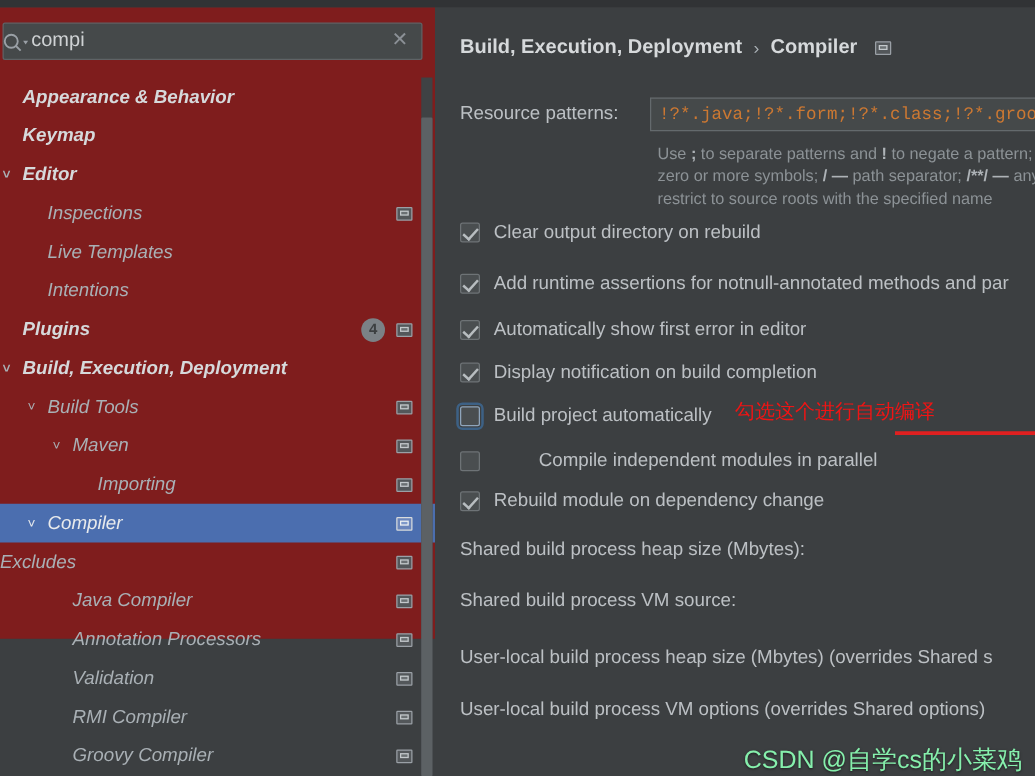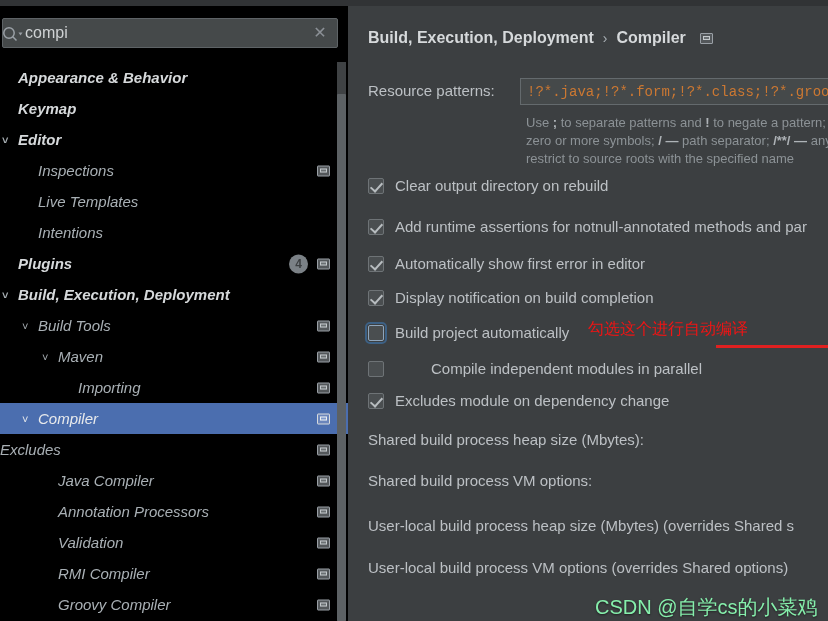--- a/index.html
+++ b/index.html
@@ -17,22 +17,22 @@
 
   
   .topstrip {
     position: absolute; left: 0; top: 0; width: 828px; height: 6px;
     background: #313335;
   }
 
   
   .left-panel {
     position: absolute; left: 0; top: 6px;
-    width: 348px; height: 615px;
-    background: #000000;
+    width: 348px; height: 505px;
+    background: #7f1d1d;
   }
   .search-wrap {
     position: absolute; left: 0; top: 12px;
     width: 340px; height: 30px;
   }
   .search-box {
     position: absolute; left: 2px; top: 0;
     width: 336px; height: 30px;
     background: #45494a;
     border: 1px solid #5e6366;
@@ -367,30 +367,30 @@
         <div class="cb-row" style="top: 318px;">
           <span class="cb focused"></span>
           <span class="cb-label">Build project automatically</span>
         </div>
         <div class="cb-row" style="top: 354px; gap: 36px;">
           <span class="cb"></span>
           <span class="cb-label">Compile independent modules in parallel</span>
         </div>
         <div class="cb-row" style="top: 386px;">
           <span class="cb checked"></span>
-          <span class="cb-label">Excludes module on dependency change</span>
+          <span class="cb-label">Rebuild module on dependency change</span>
         </div>
       </div>
 
     <div class="red-underline" style="top: 339px;"></div>
     <div class="red-note" style="left: 240px; top: 313px;">勾选这个进行自动编译</div>
 
     <div id="field-labels">
         <div class="plain-label" style="top: 425px;">Shared build process heap size (Mbytes):</div>
-        <div class="plain-label" style="top: 466px;">Shared build process VM options:</div>
+        <div class="plain-label" style="top: 466px;">Shared build process VM source:</div>
         <div class="plain-label" style="top: 511px;">User-local build process heap size (Mbytes) (overrides Shared s</div>
         <div class="plain-label" style="top: 553px;">User-local build process VM options (overrides Shared options)</div>
       </div>
 
     <div class="watermark" style="left: 247px; top: 588px;">CSDN @自学cs的小菜鸡</div>
   </div>
 
 </div>
 
 </body></html>

